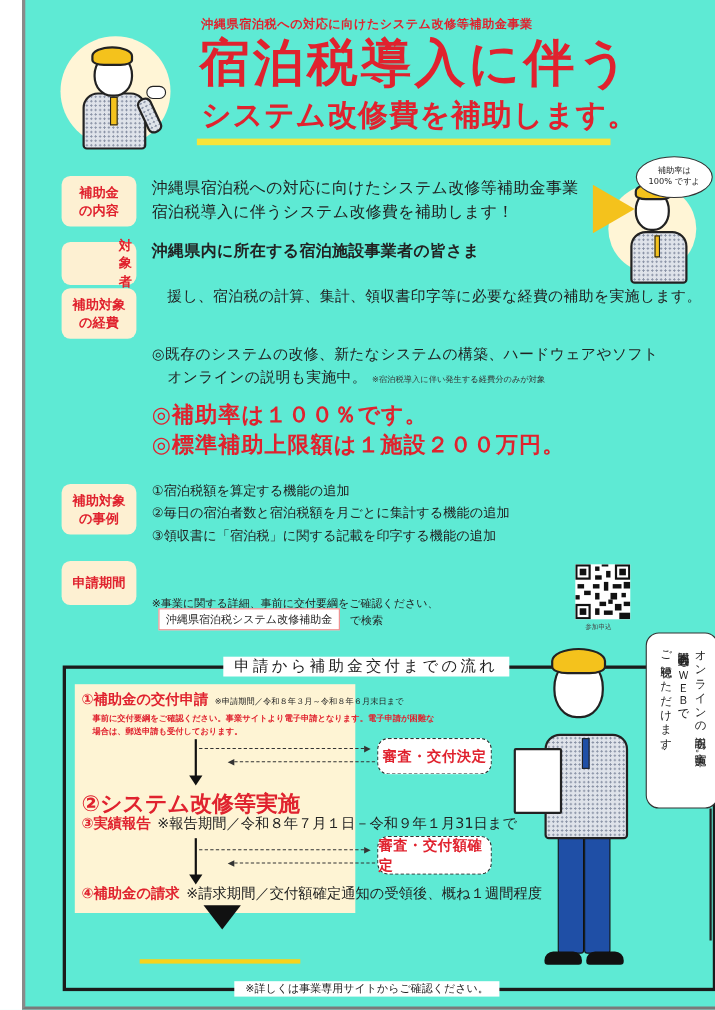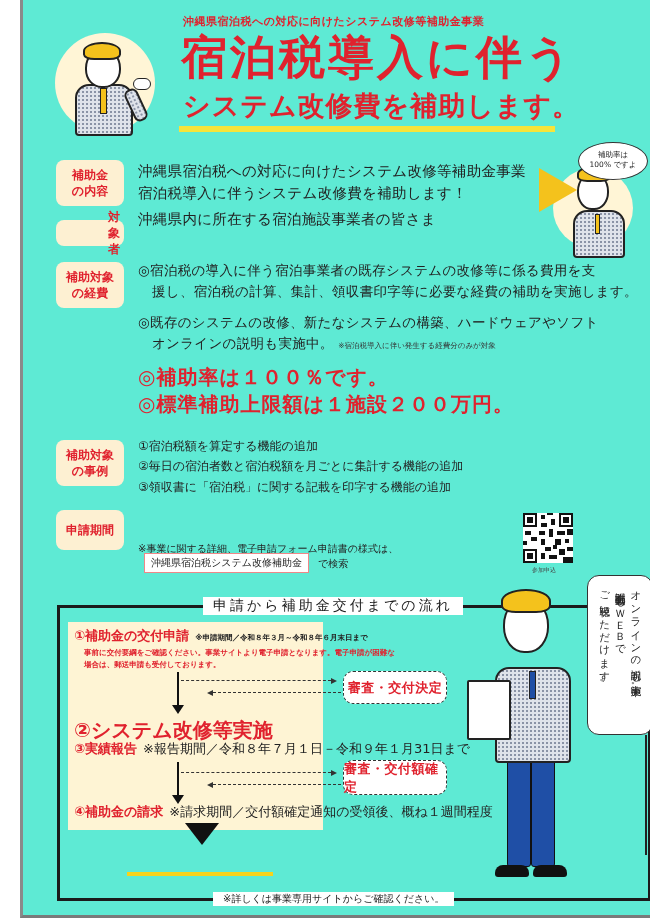--- a/index.html
+++ b/index.html
@@ -40,21 +40,21 @@
   .qr { position: absolute; left: 500px; top: 513px; width: 50px; height: 50px; background: #fff; }
   .qr-label { position: absolute; left: 509px; top: 566px; font-size: 6px; color: #444; }
 
   
   .flow-frame { position: absolute; left: 34px; top: 605px; width: 594px; height: 296px; border: 3px solid #1b1b1b; }
   .flow-title { position: absolute; left: 180px; top: 597px; padding: 0 10px; background: #fff; font-size: 14px; letter-spacing: 3px; color: #222; }
   .flow-footer { position: absolute; left: 190px; top: 892px; padding: 0 10px; background: #fff; font-size: 10px; color: #222; }
   .flow-bg { position: absolute; left: 45px; top: 622px; width: 255px; height: 208px; background: #fef4d4; }
 
   .step1 { position: absolute; left: 51px; top: 627px; font-size: 13px; font-weight: bold; color: #e0222e; }
-  .step1-note { font-size: 7.5px; color: #222; font-weight: bold; margin-left: 6px; text-align: right; }
+  .step1-note { font-size: 7.5px; color: #222; font-weight: normal; margin-left: 6px; text-align: right; }
   .step1-desc { position: absolute; left: 61px; top: 647px; width: 340px; font-size: 7.5px; color: #e0222e; line-height: 1.55; font-weight: bold; }
   .step2 { position: absolute; left: 51px; top: 717px; font-size: 20px; font-weight: bold; color: #e0222e; }
   .step3 { position: absolute; left: 51px; top: 740px; font-size: 13px; font-weight: bold; color: #e0222e; }
   .step3-note, .step4-note { font-size: 13px; color: #222; font-weight: normal; margin-left: 6px; }
   .step4 { position: absolute; left: 51px; top: 803px; font-size: 13px; font-weight: bold; color: #e0222e; }
   .grant { position: absolute; left: 106px; top: 846px; font-size: 19px; font-weight: bold; color: #e0222e; letter-spacing: 1px; }
   .grant-underline { position: absolute; left: 104px; top: 872px; width: 146px; height: 4px; background: #f7d31c; }
 
   .v-line { position: absolute; width: 2px; background: #111; }
   .arrow-head { position: absolute; width: 0; height: 0; border-left: 6px solid transparent; border-right: 6px solid transparent; border-top: 9px solid #111; }
@@ -111,31 +111,30 @@
 
   <div class="badge" style="top:160px;height:46px;">
     <div>補助金</div>
     <div>の内容</div>
   </div>
   <div class="body-text" style="top:160px;">
     <div>沖縄県宿泊税への対応に向けたシステム改修等補助金事業</div>
     <div>宿泊税導入に伴うシステム改修費を補助します！</div>
   </div>
 
-  <div class="badge" style="top:220px;height:26px;padding-left:48px;">
+  <div class="badge" style="top:220px;height:39px;padding-left:48px;">
     <div>対象者</div>
   </div>
-  <div class="body-text" style="top:208px;">沖縄県内に所在する宿泊施設事業者の皆さま</div>
+  <div class="body-text" style="top:218px;font-weight:bold;">沖縄県内に所在する宿泊施設事業者の皆さま</div>
 
   <div class="badge" style="top:262px;height:46px;">
     <div>補助対象</div>
     <div>の経費</div>
   </div>
   <div class="body-text" style="top:260px;font-size:13.5px;">
-    <div>◎宿泊税の導入に伴う宿泊事業者の既存システムの改修等に係る費用を支</div>
     <div style="padding-left:14px;">援し、宿泊税の計算、集計、領収書印字等に必要な経費の補助を実施します。</div>
   </div>
   <div class="body-text" style="top:312px;font-size:13.5px;">
     <div>◎既存のシステムの改修、新たなシステムの構築、ハードウェアやソフト</div>
     <div style="padding-left:14px;">
       <span>オンラインの説明も実施中。</span>
       <span class="small-note">※宿泊税導入に伴い発生する経費分のみが対象</span>
     </div>
   </div>
   <div class="big-red" style="top:364px;">◎補助率は１００％です。</div>
@@ -147,21 +146,21 @@
   </div>
   <div class="list-text" style="top:436px;">
     <div>①宿泊税額を算定する機能の追加</div>
     <div>②毎日の宿泊者数と宿泊税額を月ごとに集計する機能の追加</div>
     <div>③領収書に「宿泊税」に関する記載を印字する機能の追加</div>
   </div>
 
   <div class="badge" style="top:510px;height:40px;">
     <div>申請期間</div>
   </div>
-  <div class="period-note">※事業に関する詳細、電子申請フォーム申請書の様式は、</div>
+  <div class="period-note">※事業に関する詳細、事前に交付要綱をご確認ください、</div>
   <div class="search-box">沖縄県宿泊税システム改修補助金</div>
   <div class="search-suffix">で検索</div>
 
   <div class="qr">
     <svg width="50" height="50" viewBox="0 0 25 25">
       <rect x="0" y="0" width="7" height="7" fill="#111"></rect>
         <rect x="1" y="1" width="5" height="5" fill="#fff"></rect>
         <rect x="2" y="2" width="3" height="3" fill="#111"></rect>
       <rect x="18" y="0" width="7" height="7" fill="#111"></rect>
         <rect x="19" y="1" width="5" height="5" fill="#fff"></rect>

